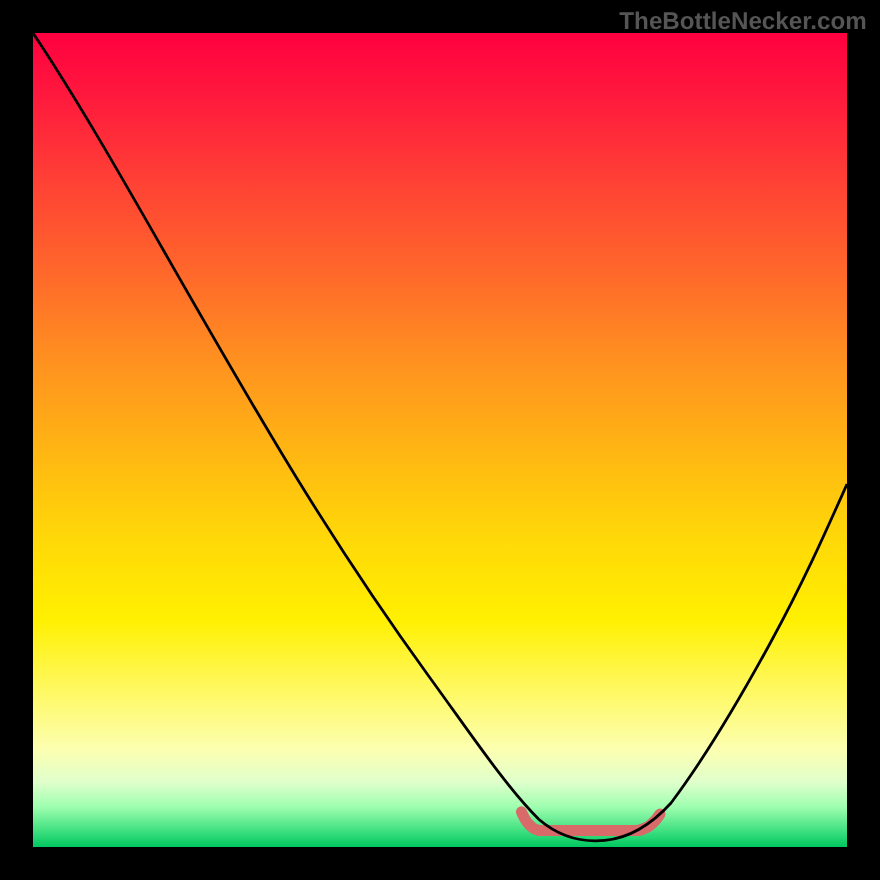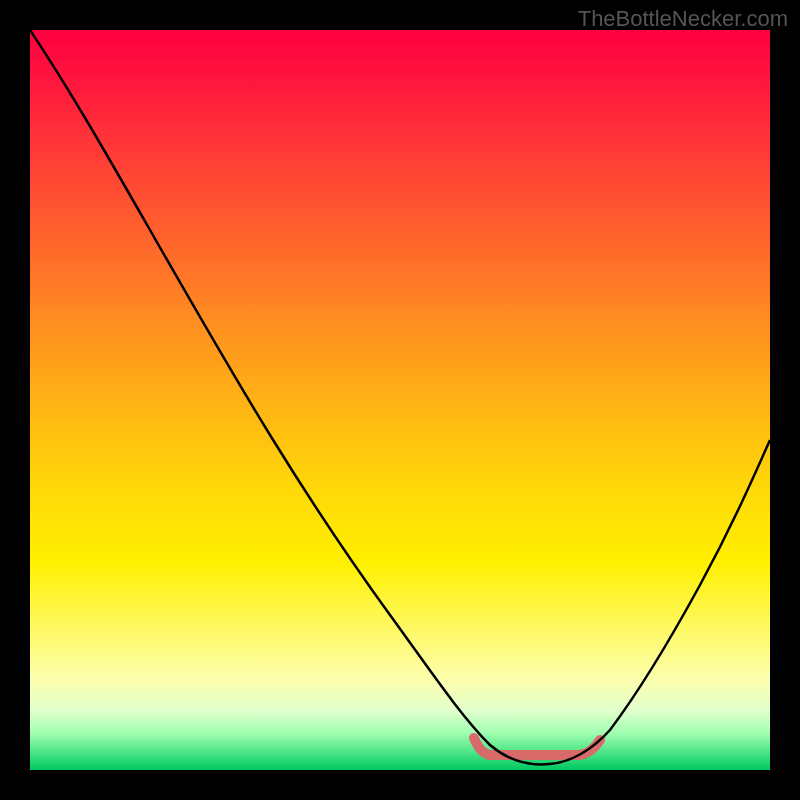--- a/index.html
+++ b/index.html
@@ -9,21 +9,21 @@
     background: #000;
     position: relative;
     font-family: Arial, sans-serif;
   }
   .watermark {
     position: absolute;
     top: 6px;
     right: 12px;
     color: #555;
     font-size: 22px;
-    font-weight: 400;
+    font-weight: 700;
     z-index: 10;
   }
   .chart-area {
     position: absolute;
     left: 30px;
     top: 30px;
     width: 740px;
     height: 740px;
     overflow: hidden;
   }

